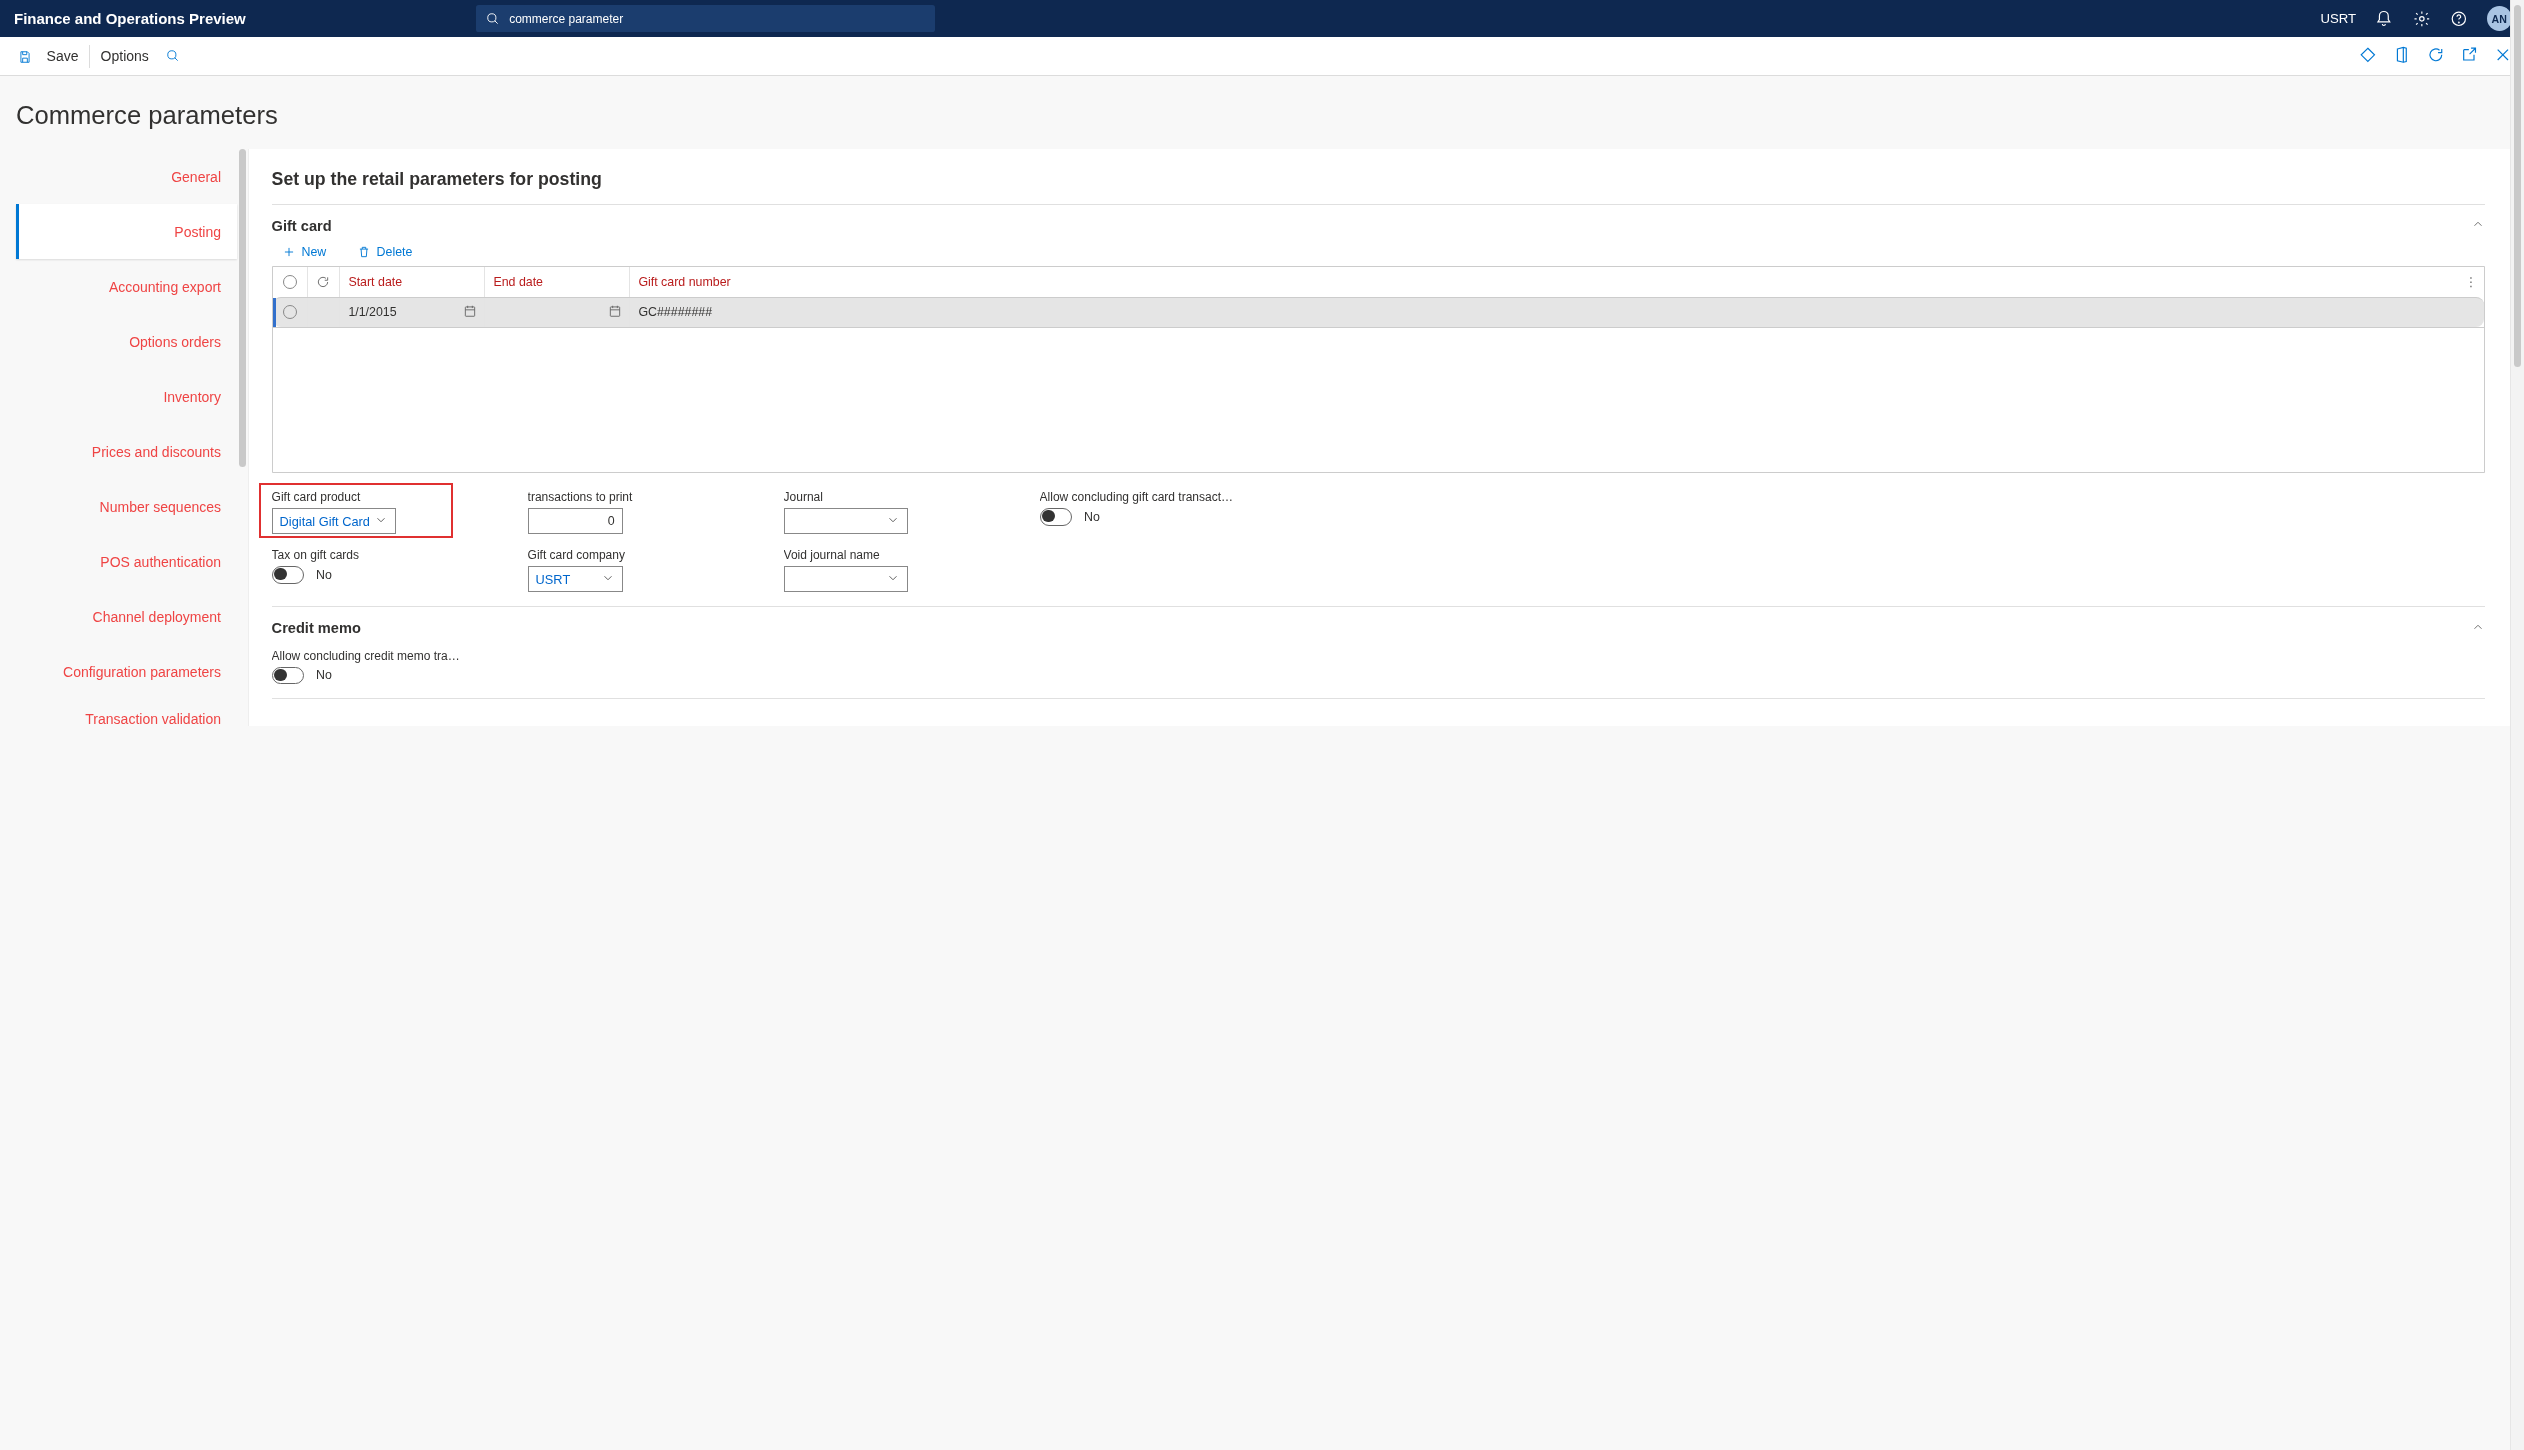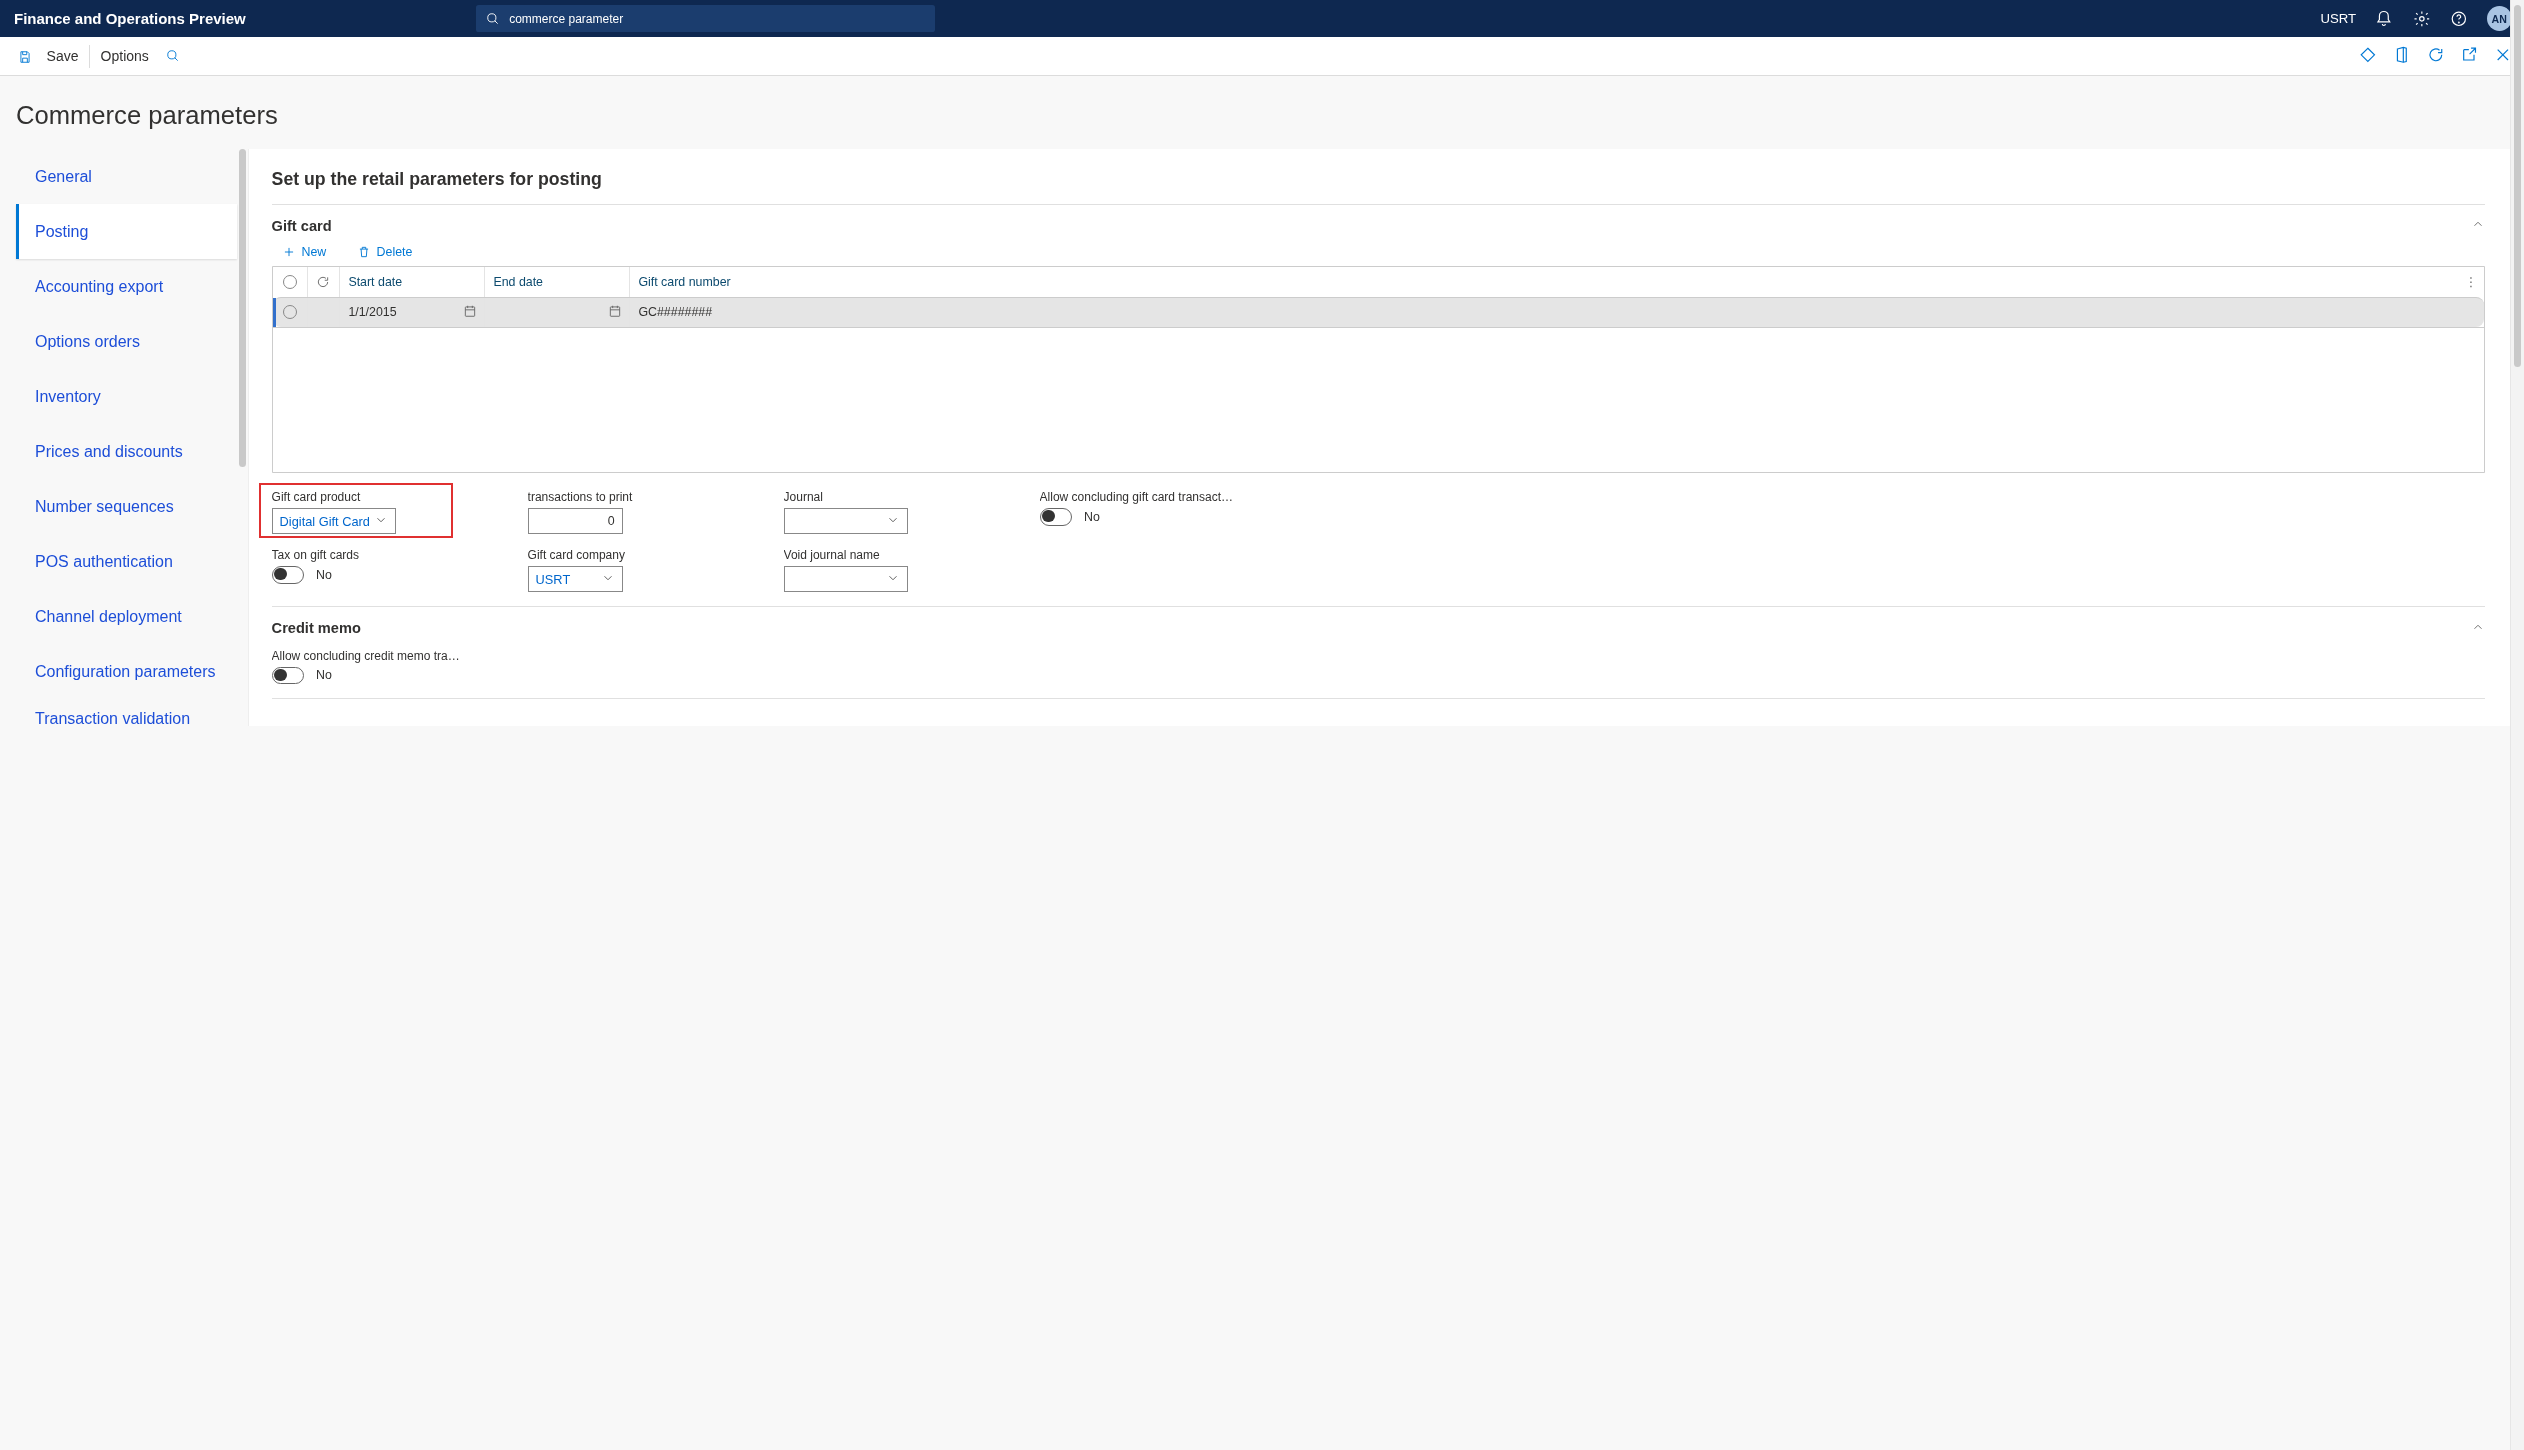--- a/index.html
+++ b/index.html
@@ -24,21 +24,21 @@
   .actionbar .right { margin-left:auto; display:flex; gap:16px; align-items:center; padding-right:3.5px;}
   .actionbar .right svg { stroke:#0078d4; width:17.7px; height:17.7px; fill:none; stroke-width:1.6;}
   .actionbar .right .close svg { stroke:#0078d4; }
   
   
   .page-heading { padding:25px 8.8px 19.4px 16px; font-size:25.6px; font-weight:400; }
   
   
   .body { display:flex; align-items:flex-start; padding:0 8.8px 0 16px; }
   .leftnav { width:221px; flex:0 0 auto; }
-  .leftnav .item { height:55px; display:flex; align-items:center; padding:0 16px; font-size:16px; color:#1d4ed8; cursor:pointer; border-left:3.5px solid transparent;}
+  .leftnav .item { height:55px; display:flex; align-items:center; padding:0 16px; font-size:14px; color:#ef4444; cursor:pointer; border-left:3.5px solid transparent;justify-content:flex-end;}
   .leftnav .item.selected { background:#fff; border-left:3.5px solid #0078d4; box-shadow:0 0.9px 1.8px rgba(0,0,0,.12);}
   .scrollthumb { width:10.6px; flex:0 0 auto; }
   .scrollthumb .t { background:#c9c9c9; border-radius:5.3px; width:7px; height:318px; margin-left:1.8px; margin-top:0;}
   
   .content { flex:1 1 auto; background:#fff; padding:19.4px 30px 26.5px 23px; position:relative; border-left:0.9px solid #eee;}
   .content h2.pane-title { font-size:17.7px; font-weight:700; margin-bottom:14px; }
   .hr { height:0.9px; background:#e0e0e0; margin:0 0 0 0;}
   
   .section { padding:12.4px 0 14px; border-bottom:0.9px solid #e0e0e0;}
   .section .section-header { display:flex; align-items:center; cursor:pointer;}
@@ -52,21 +52,21 @@
   .grid .headrow, .grid .datarow { display:flex; align-items:center; height:30px; font-size:12.4px;}
   .grid .headrow { background:#fff; }
   .grid .datarow { background:#e5e5e5; border-top:0.9px solid #ccc; position:relative;border-radius:8px;}
   .grid .datarow .selbar { width:3.5px; height:100%; background:#3270cc; position:absolute; left:0; top:0;}
   .grid .cell { padding:0 8.8px; border-right:0.9px solid #e4e4e4; height:100%; display:flex; align-items:center;}
   .grid .cell.ck { width:35px; justify-content:center; padding:0;}
   .grid .cell.refresh { width:32px; justify-content:center; padding:0;}
   .grid .cell.startdate { width:145px; position:relative; }
   .grid .cell.enddate { width:145px; position:relative;}
   .grid .cell.gcnum { flex:1; border-right:none; position:relative;}
-  .grid .headrow .cell { color:#0c4a6e; }
+  .grid .headrow .cell { color:#b91c1c; }
   .grid .headrow .more { width:26.5px; justify-content:center; border-right:none;}
   .grid .blank { height:145px; background:#fff; border-top:0.9px solid #ccc;}
   .radio-circle { width:14px; height:14px; border:1.2px solid #888; border-radius:50%; }
   .cal-icon { position:absolute; right:7px; font-size:12.4px; color:#666;}
   
   .fields { display:flex; gap:46px; padding-top:17.7px; flex-wrap:wrap;}
   .fieldcol { width:210px; }
   .field-label { font-size:12px; color:#323130; margin-bottom:3.5px; white-space:nowrap; overflow:hidden; text-overflow:ellipsis;}
   .field-label.truncated { max-width:194px;}
   .select, .numberbox { width:124px; height:26.5px; border:0.9px solid #888; background:#fff; display:flex; align-items:center; padding:0 7px; position:relative;}

